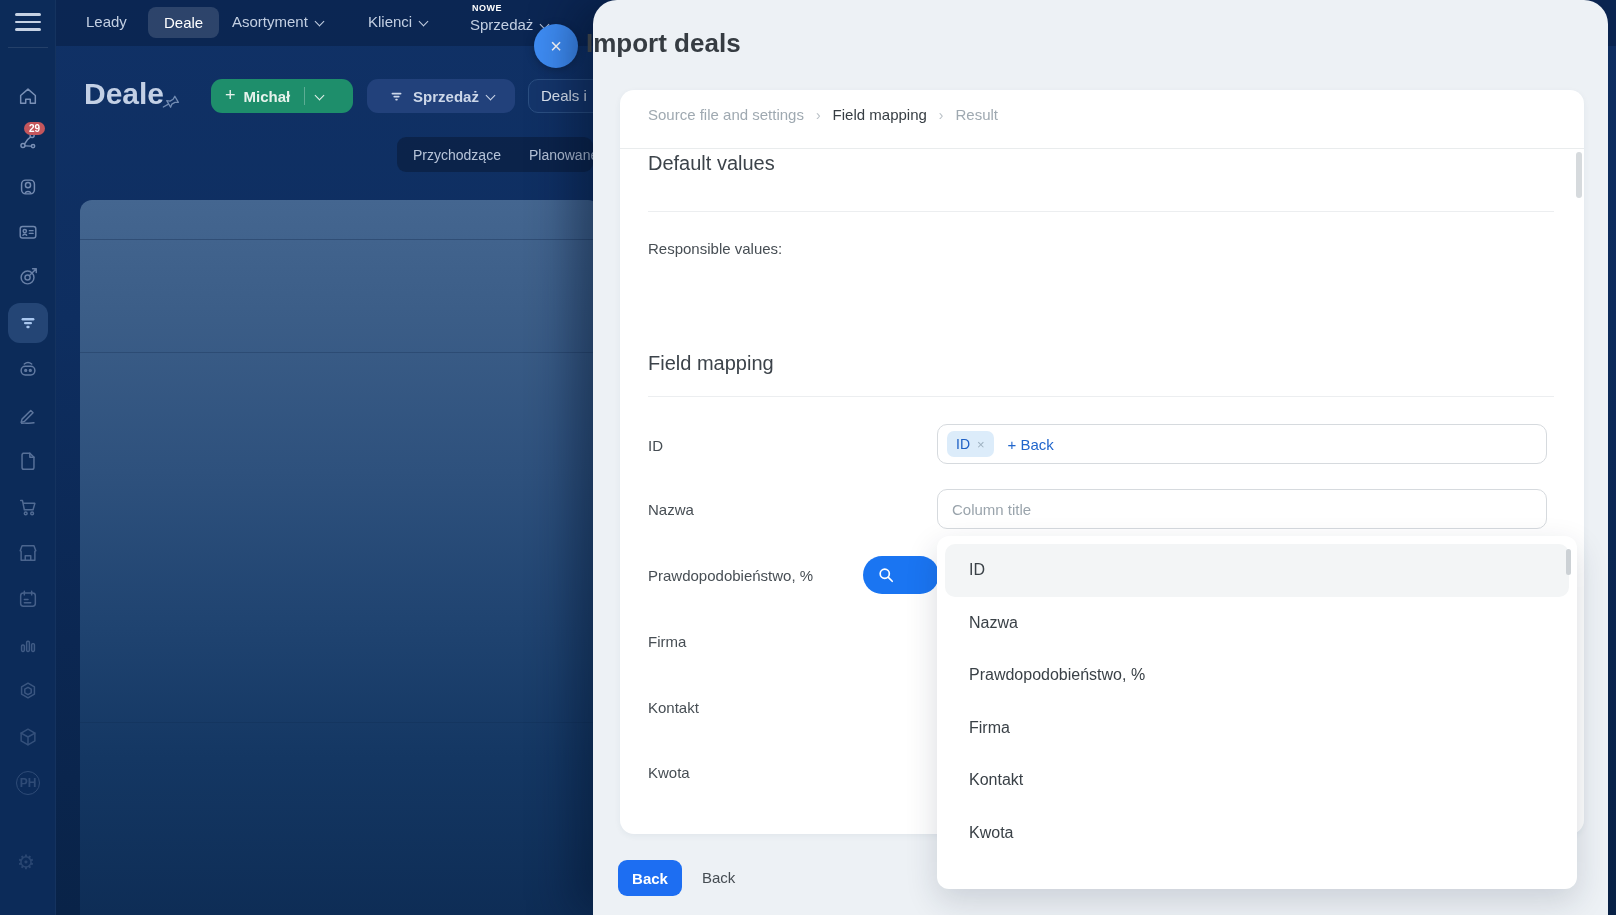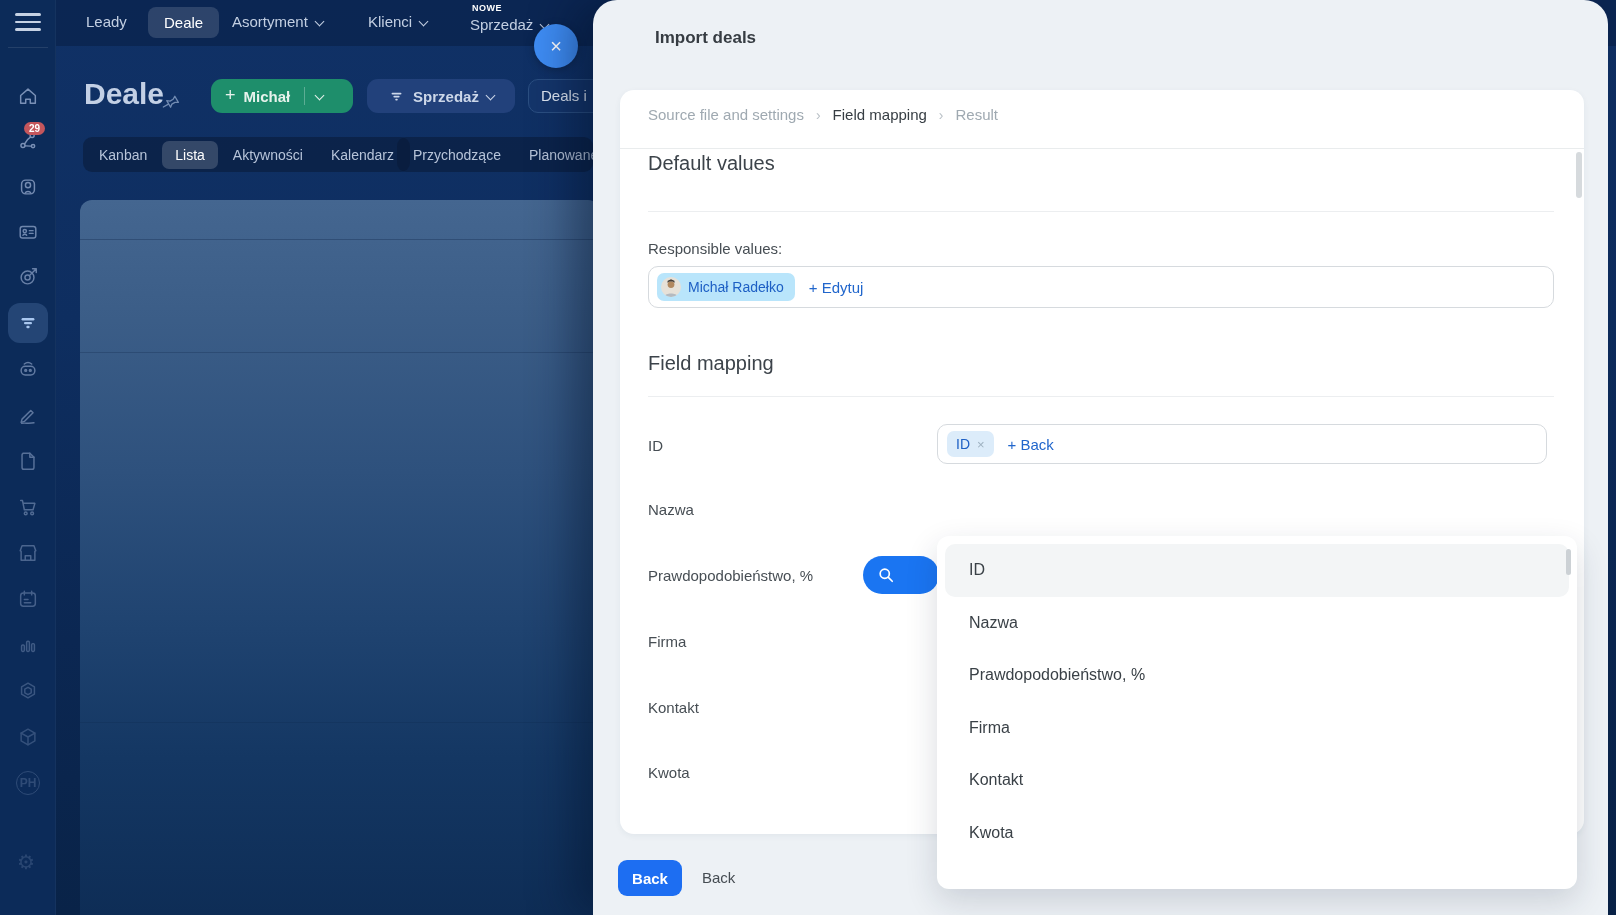--- a/index.html
+++ b/index.html
@@ -53,21 +53,21 @@
   .cell-id { position:absolute; font-size:15px; color:#1d4173; }
   .cell-link { position:absolute; font-size:15px; color:#2458ba; width:170px; line-height:20px; }
   .cell-sub { position:absolute; font-size:13px; color:#26497d; }
   .stage-label { position:absolute; font-size:14px; color:#48699a; }
   .bar { position:absolute; width:123px; height:9px; border-radius:2px; overflow:hidden; display:flex; }
   .caret-up { position:absolute; width:0; height:0; border-left:5px solid transparent; border-right:5px solid transparent; border-bottom:6px solid #1d4173; }
   .gear-glyph { position:absolute; font-size:16px; color:#4c6d97; }
 
   
   .panel { left:593px; top:0; width:1015px; height:915px; background:#edf1f5; border-radius:24px 24px 0 0; box-shadow:-20px 0 45px rgba(3,15,40,.45); z-index:10; }
-  .modal-title { left:655px; top:28px; font-size:17px; font-weight:600; color:#363c42; z-index:11; }
+  .modal-title { left:586px; top:28px; font-size:26px; font-weight:600; color:#363c42; z-index:11; }
   .card { left:620px; top:90px; width:964px; height:744px; background:#fff; border-radius:14px; box-shadow:0 2px 6px rgba(40,60,90,.06); z-index:11; }
   .steps { left:648px; top:106px; display:flex; align-items:center; gap:12px; z-index:12; font-size:15px; }
   .step { color:#9fa9b1; }
   .step.active { color:#363d43; font-weight:500; }
   .step-sep { color:#b9c0c6; font-size:14px; }
   .card-hdr-line { left:620px; top:148px; width:964px; height:1px; background:#e9eced; z-index:12; }
   .scroll-thumb { left:1576px; top:152px; width:6px; height:46px; background:#d6dadd; border-radius:3px; z-index:12; }
   .sec-heading { font-size:20px; font-weight:500; color:#3c434a; z-index:12; }
   .sec-divider { left:648px; width:906px; height:1px; background:#eceef0; z-index:12; }
   .field-label { font-size:15px; color:#474e54; z-index:12; }
@@ -240,26 +240,20 @@
         <rect x="5" y="6.6" width="14" height="2.6" rx="1.3"></rect>
         <rect x="7.6" y="10.8" width="8.8" height="2.6" rx="1.3"></rect>
         <rect x="10.2" y="15" width="3.6" height="2.6" rx="1.3"></rect>
       </svg>
     <span>Sprzedaż</span>
     <span class="chev"></span>
   </div>
 
   <div class="abs search-chip">Deals i</div>
 
-  <div class="abs tabbar" style="left:83px">
-    <span class="tab">Kanban</span>
-    <span class="tab active">Lista</span>
-    <span class="tab">Aktywności</span>
-    <span class="tab">Kalendarz</span>
-  </div>
   <div class="abs tabbar" style="left:397px;width:196px">
     <span class="tab">Przychodzące</span>
     <span class="tab">Planowane</span>
   </div>
 
   <div class="abs table-card"></div>
   <div class="abs cb" style="left:97px;top:213px"></div>
   <span class="gear-glyph" style="left:124px;top:212px">⚙</span>
   <span class="th" style="left:156px;top:213px">ID</span>
   <span class="th" style="left:247px;top:213px">Deal</span>
@@ -362,53 +356,37 @@
     <span class="step-sep">›</span>
     <span class="step">Result</span>
   </div>
   <div class="abs card-hdr-line"></div>
   <div class="abs scroll-thumb"></div>
 
   <div class="abs sec-heading" style="left:648px;top:152px">Default values</div>
   <div class="abs sec-divider" style="top:211px"></div>
 
   <div class="abs field-label" style="left:648px;top:240px">Responsible values:</div>
-  <div class="abs inputbox" style="left:648px;top:266px;width:906px;height:42px">
-    <span class="person-chip">
-      <svg width="20" height="20" viewBox="0 0 20 20">
-          <defs>
-            <clipPath id="avc">
-              <circle cx="10" cy="10" r="10"></circle>
-            </clipPath>
-          </defs>
-          <g clip-path="url(#avc)">
-            <rect width="20" height="20" fill="#e6e1d8"></rect>
-            <circle cx="10" cy="7.6" r="3.4" fill="#b1885f"></circle>
-            <path d="M6.2 6.3c.3-2.2 7.3-2.4 7.6 0l-.4-2.6-3.4-1.4-3.3 1.5z" fill="#46403a"></path>
-            <path d="M3.4 20c.6-4.6 12.6-4.6 13.2 0z" fill="#b4bac0"></path>
-          </g>
-        </svg>
-      <span>Michał Radełko</span>
-    </span>
-    <span class="link-blue">+ Edytuj</span>
-  </div>
 
   <div class="abs sec-heading" style="left:648px;top:352px">Field mapping</div>
   <div class="abs sec-divider" style="top:396px"></div>
 
   <div class="abs field-label" style="left:648px;top:437px">ID</div>
   <div class="abs inputbox" style="left:937px;top:424px;width:610px;height:40px">
     <span class="id-chip">
       <span>ID</span>
       <span class="x">×</span>
     </span>
     <span class="link-blue">+ Back</span>
   </div>
 
   <div class="abs field-label" style="left:648px;top:501px">Nazwa</div>
+  <div class="abs inputbox" style="left:937px;top:489px;width:610px;height:40px">
+    <input class="col-input" readonly="" placeholder="Column title" style="">
+  </div>
 
   <div class="abs field-label" style="left:648px;top:567px">Prawdopodobieństwo, %</div>
   <div class="abs field-label" style="left:648px;top:633px">Firma</div>
   <div class="abs field-label" style="left:648px;top:699px">Kontakt</div>
   <div class="abs field-label" style="left:648px;top:764px">Kwota</div>
 
   <div class="abs search-pill">
     <svg width="20" height="20" viewBox="0 0 24 24" style="stroke:#fff;fill:none;stroke-width:2;stroke-linecap:round">
         <circle cx="10.5" cy="10.5" r="5.5"></circle>
         <path d="M14.8 14.8 19.5 19.5"></path>

